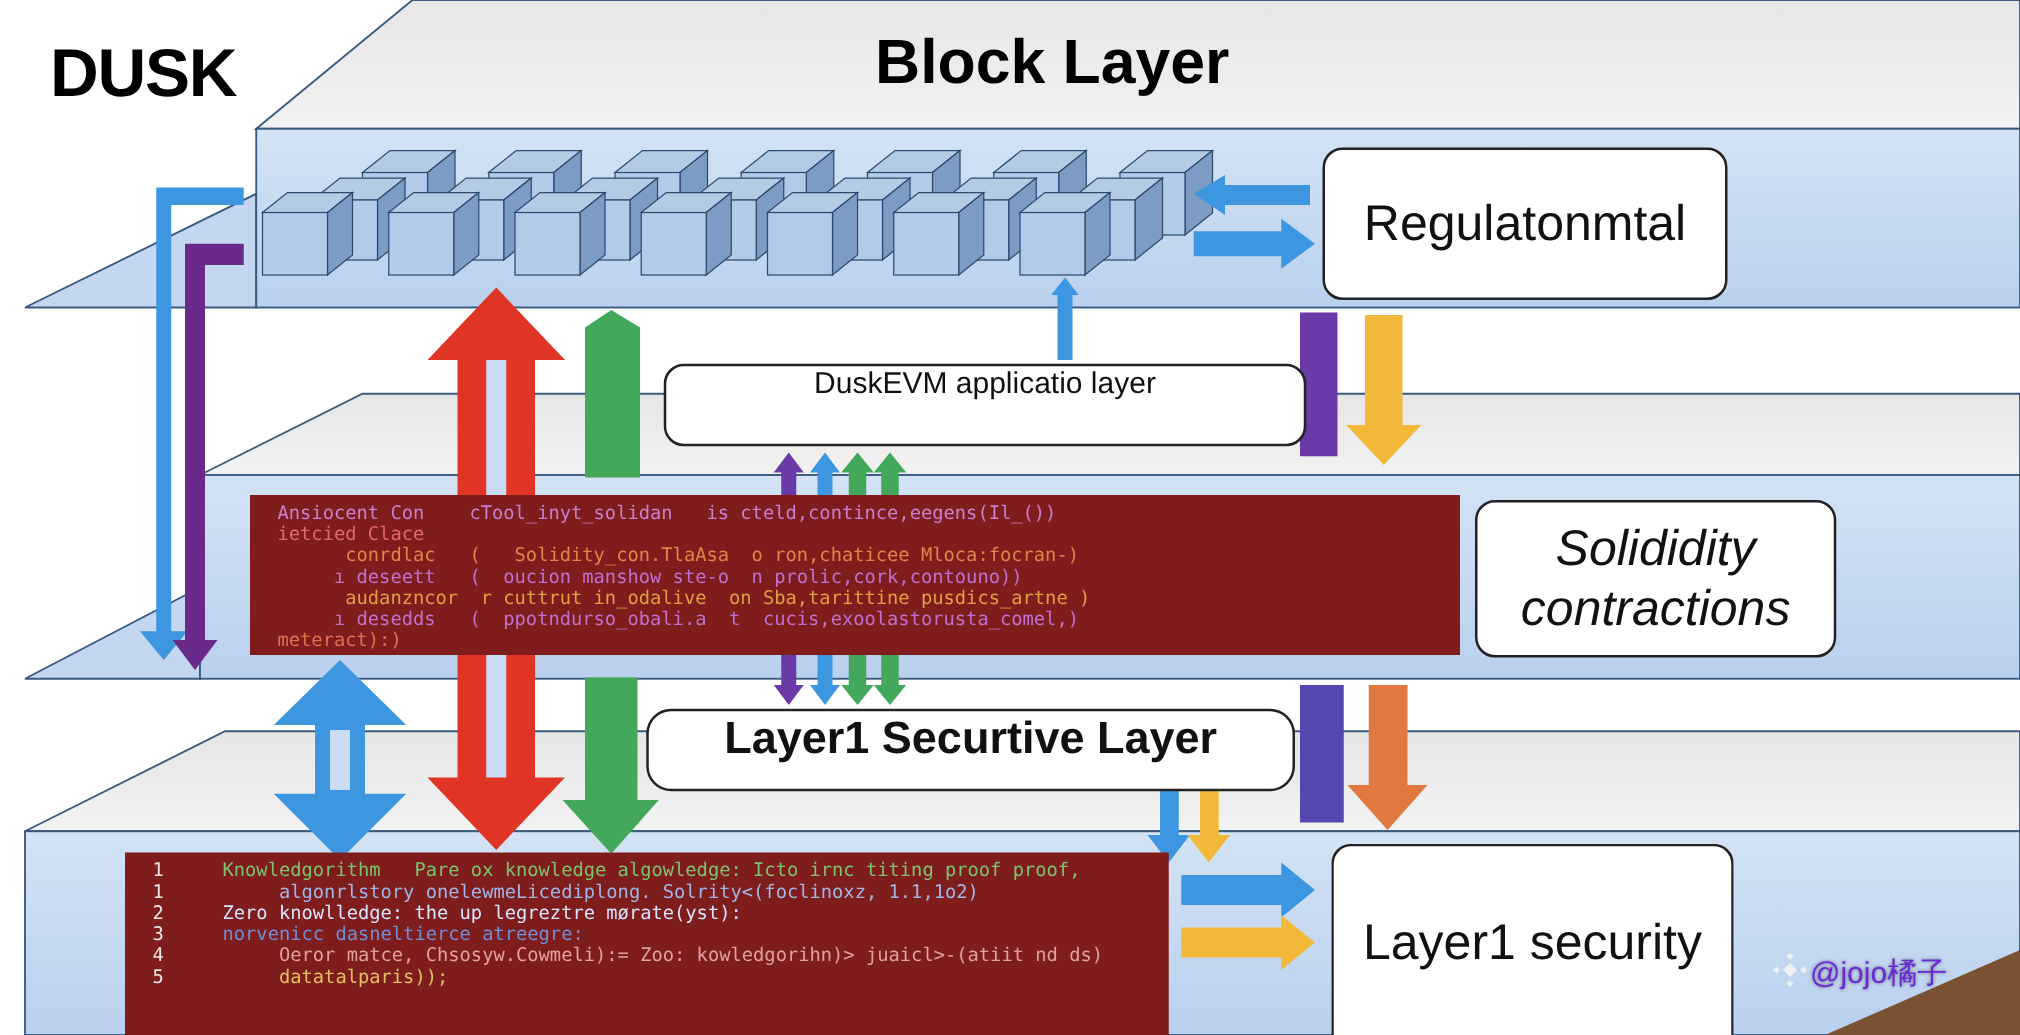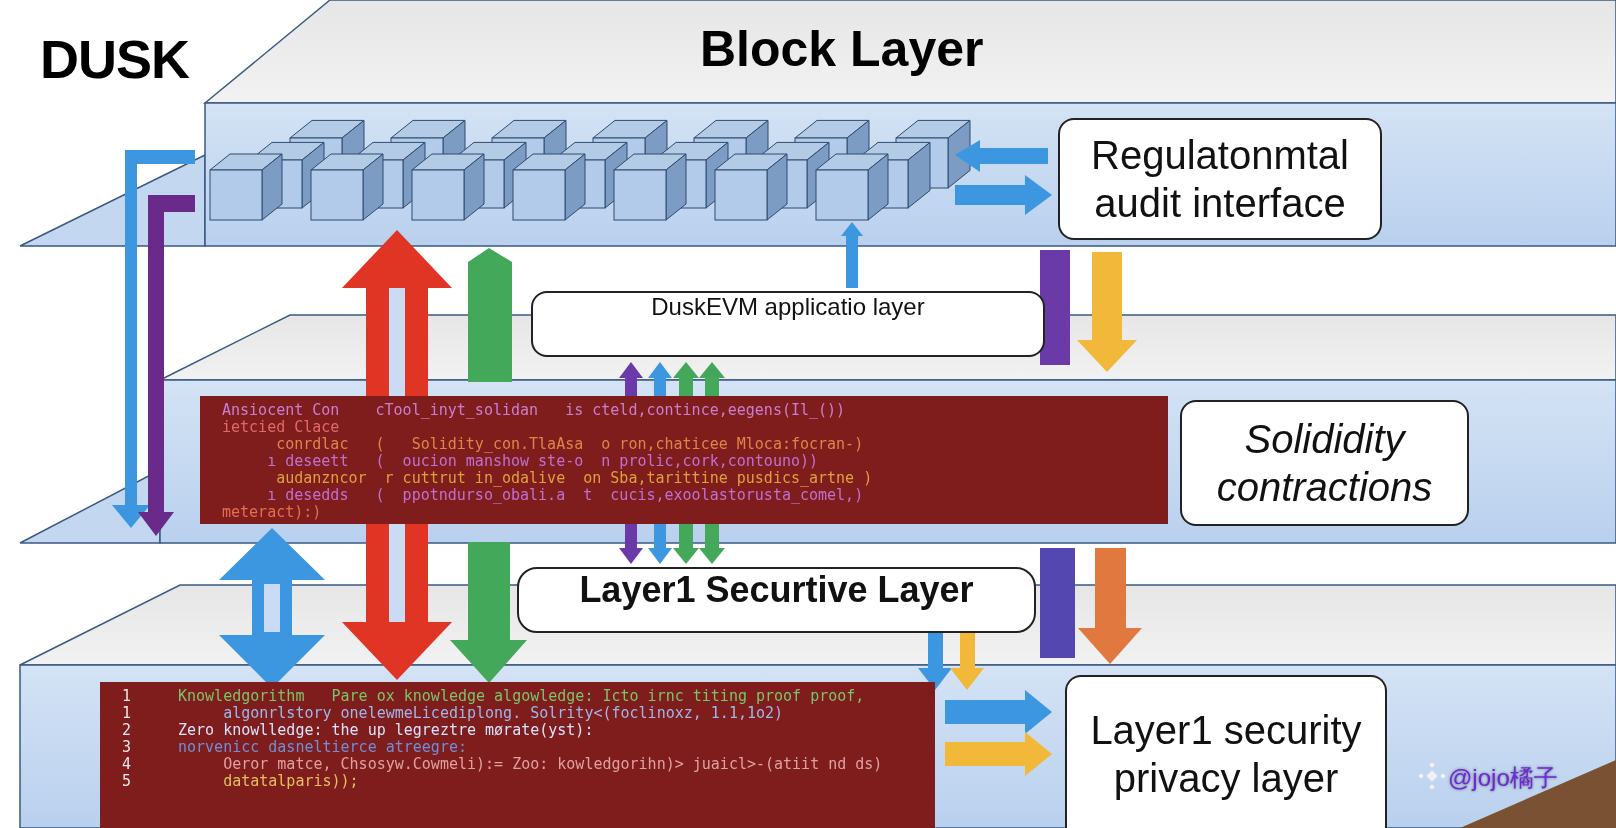--- a/index.html
+++ b/index.html
@@ -205,29 +205,27 @@
 <div class="lbl" style="left:531px;top:291px;width:510px;height:62px;font-size:24px;font-weight:normal;">
   <span>DuskEVM applicatio layer</span>
 </div>
 
 <div class="lbl" style="left:517px;top:567px;width:515px;height:62px;font-size:36px;font-weight:bold;border-radius:20px;">
   <span>Layer1 Securtive Layer</span>
 </div>
 
 <div class="lbl" style="left:1058px;top:118px;width:320px;height:118px;font-size:40px;flex-direction:column;line-height:48px;">
   <span>Regulatonmtal</span>
-  <span>audit interface</span>
 </div>
 
 <div class="lbl" style="left:1180px;top:400px;width:285px;height:122px;font-size:40px;flex-direction:column;line-height:48px;font-style:italic;">
   <span>Solididity</span>
   <span>contractions</span>
 </div>
 
 <div class="lbl" style="left:1065px;top:675px;width:318px;height:153px;font-size:40px;flex-direction:column;line-height:48px;border-bottom:none;border-radius:16px 16px 0 0;">
   <span>Layer1 security</span>
-  <span>privacy layer</span>
 </div>
 
 <div class="code" id="sol-code" style="left:200px;top:396px;width:968px;height:128px;"><div style="color: rgb(201, 127, 208);">Ansiocent Con    cTool_inyt_solidan   is cteld,contince,eegens(Il_())</div><div style="color: rgb(224, 106, 106);">ietcied Clace</div><div style="color: rgb(224, 132, 74);">      conrdlac   (   Solidity_con.TlaAsa  o ron,chaticee Mloca:focran-)</div><div style="color: rgb(192, 112, 208);">     ı deseett   (  oucion manshow ste-o  n prolic,cork,contouno))</div><div style="color: rgb(224, 160, 64);">      audanzncor  r cuttrut in_odalive  on Sba,tarittine pusdics_artne )</div><div style="color: rgb(192, 112, 208);">     ı desedds   (  ppotndurso_obali.a  t  cucis,exoolastorusta_comel,)</div><div style="color: rgb(224, 112, 80);">meteract):)</div></div>
 <div class="code" id="zk-code" style="left:100px;top:682px;width:835px;height:146px;padding-left:22px;"><div><span style="color: rgb(232, 232, 232); display: inline-block; width: 56px;">1</span><span style="color: rgb(124, 196, 107);">Knowledgorithm   Pare ox knowledge algowledge: Icto irnc titing proof proof,</span></div><div><span style="color: rgb(232, 232, 232); display: inline-block; width: 56px;">1</span><span style="color: rgb(159, 182, 232);">     algonrlstory onelewmeLicediplong. Solrity&lt;(foclinoxz, 1.1,1o2)</span></div><div><span style="color: rgb(232, 232, 232); display: inline-block; width: 56px;">2</span><span style="color: rgb(216, 228, 255);">Zero knowlledge: the up legreztre mørate(yst):</span></div><div><span style="color: rgb(232, 232, 232); display: inline-block; width: 56px;">3</span><span style="color: rgb(111, 143, 216);">norvenicc dasneltierce atreegre:</span></div><div><span style="color: rgb(232, 232, 232); display: inline-block; width: 56px;">4</span><span style="color: rgb(224, 160, 160);">     Oeror matce, Chsosyw.Cowmeli):= Zoo: kowledgorihn)&gt; juaicl&gt;-(atiit nd ds)</span></div><div><span style="color: rgb(232, 232, 232); display: inline-block; width: 56px;">5</span><span style="color: rgb(224, 192, 96);">     datatalparis));</span></div></div>
 
 <div style="position:absolute;left:1448px;top:762px;font-size:24px;color:#6d28d9;text-shadow:0 0 3px rgba(0,0,0,0.5);">@jojo橘子</div>
 
 </body></html>

